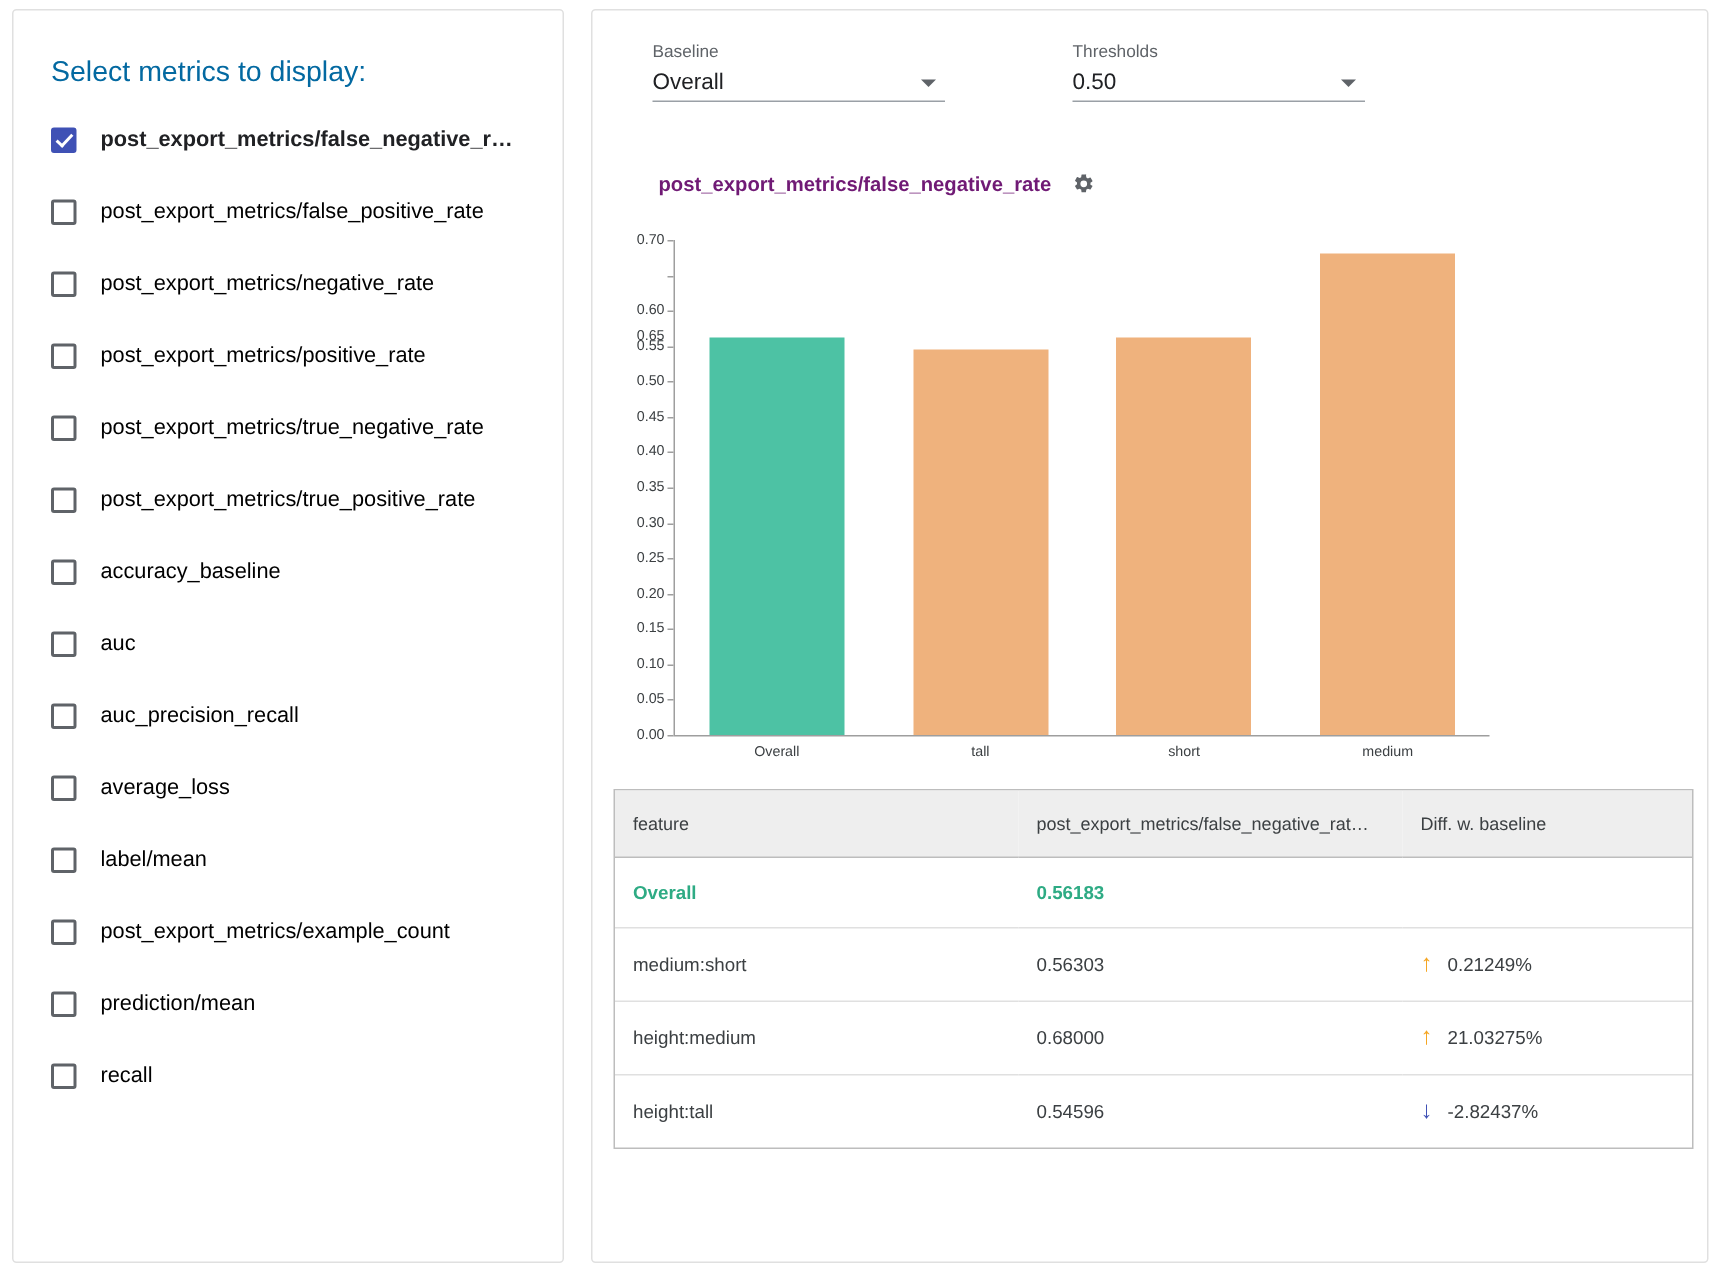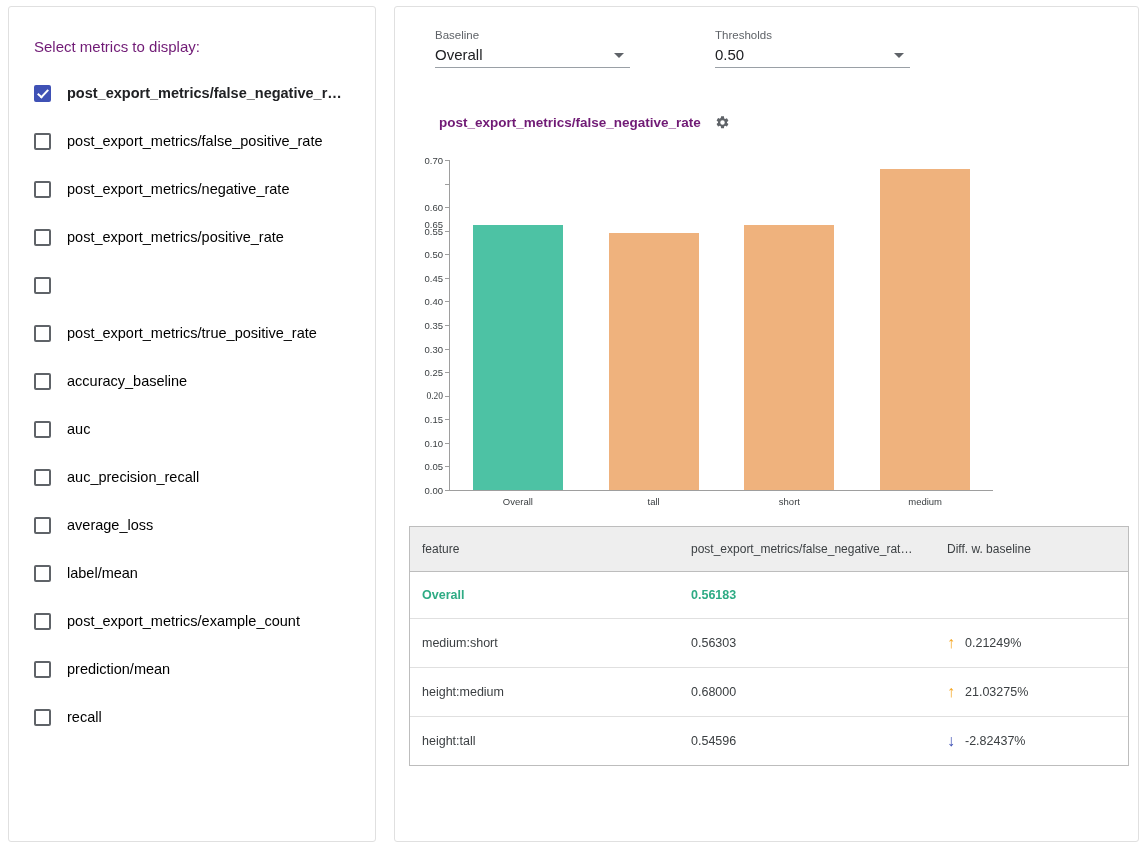--- a/index.html
+++ b/index.html
@@ -26,22 +26,22 @@
     border: 1px solid #e0e0e0;
     border-radius: 3px;
     background: #fff;
     box-sizing: border-box;
     overflow: hidden;
   }
   .left-title {
     position: absolute;
     left: 25px;
     top: 31px;
-    font-size: 15px;
-    color: #701a75;
+    font-size: 19px;
+    color: #0369a1;
   }
   .metric-list {
     position: absolute;
     left: 25px;
     top: 62px;
     right: 6px;
   }
   .metric-row {
     display: flex;
     align-items: center;
@@ -300,20 +300,21 @@
         <div class="metric-row">
           <span class="cbox"></span>
           <span class="metric-label">post_export_metrics/negative_rate</span>
         </div>
         <div class="metric-row">
           <span class="cbox"></span>
           <span class="metric-label">post_export_metrics/positive_rate</span>
         </div>
         <div class="metric-row">
           <span class="cbox"></span>
+          <span class="metric-label">post_export_metrics/true_negative_rate</span>
         </div>
         <div class="metric-row">
           <span class="cbox"></span>
           <span class="metric-label">post_export_metrics/true_positive_rate</span>
         </div>
         <div class="metric-row">
           <span class="cbox"></span>
           <span class="metric-label">accuracy_baseline</span>
         </div>
         <div class="metric-row">
@@ -370,21 +371,21 @@
         </svg>
       </span>
     </div>
 
     <div class="chart-area">
       <div class="y-ticks">
           <div class="y-tick" style="top: 338px;">0.00</div>
           <div class="y-tick" style="top: 314.429px;">0.05</div>
           <div class="y-tick" style="top: 290.857px;">0.10</div>
           <div class="y-tick" style="top: 267.286px;">0.15</div>
-          <div class="y-tick" style="top: 243.714px; font-family: Liberation Serif, serif;">0.20</div>
+          <div class="y-tick" style="top: 243.714px;">0.20</div>
           <div class="y-tick" style="top: 220.143px;">0.25</div>
           <div class="y-tick" style="top: 196.571px;">0.30</div>
           <div class="y-tick" style="top: 173px; margin-left: 47px;">0.35</div>
           <div class="y-tick" style="top: 149.429px;">0.40</div>
           <div class="y-tick" style="top: 125.857px;">0.45</div>
           <div class="y-tick" style="top: 102.286px;">0.50</div>
           <div class="y-tick" style="top: 78.7143px;">0.55</div>
           <div class="y-tick" style="top: 55.1429px;">0.60</div>
           <div class="y-tick" style="top: 31.5714px; margin-top: 40px;">0.65</div>
           <div class="y-tick" style="top: 8px;">0.70</div>

